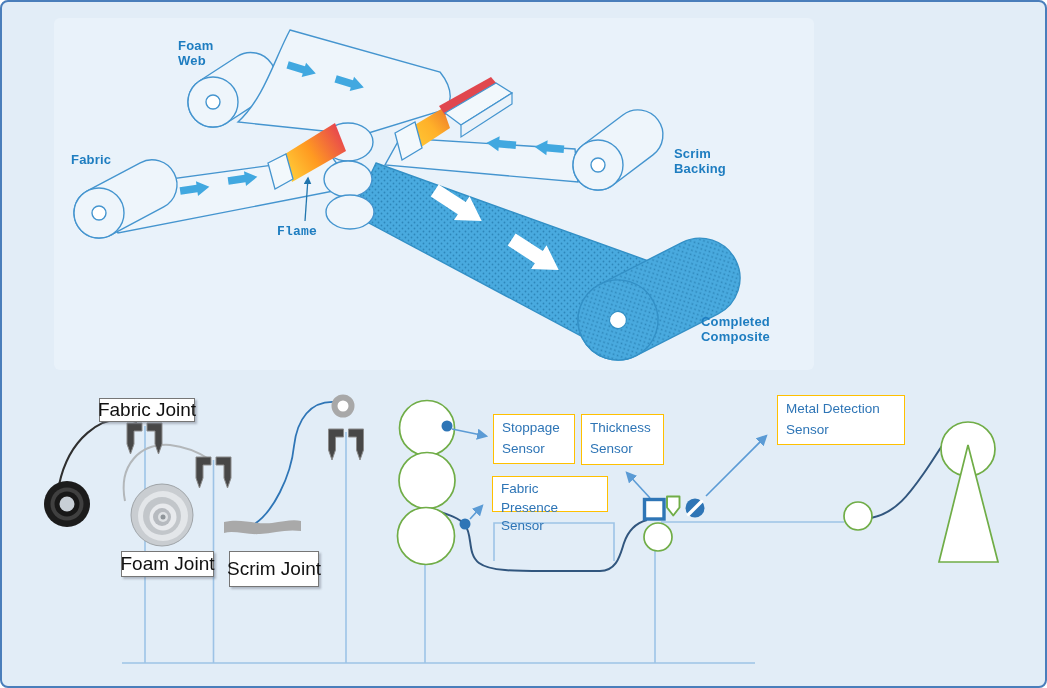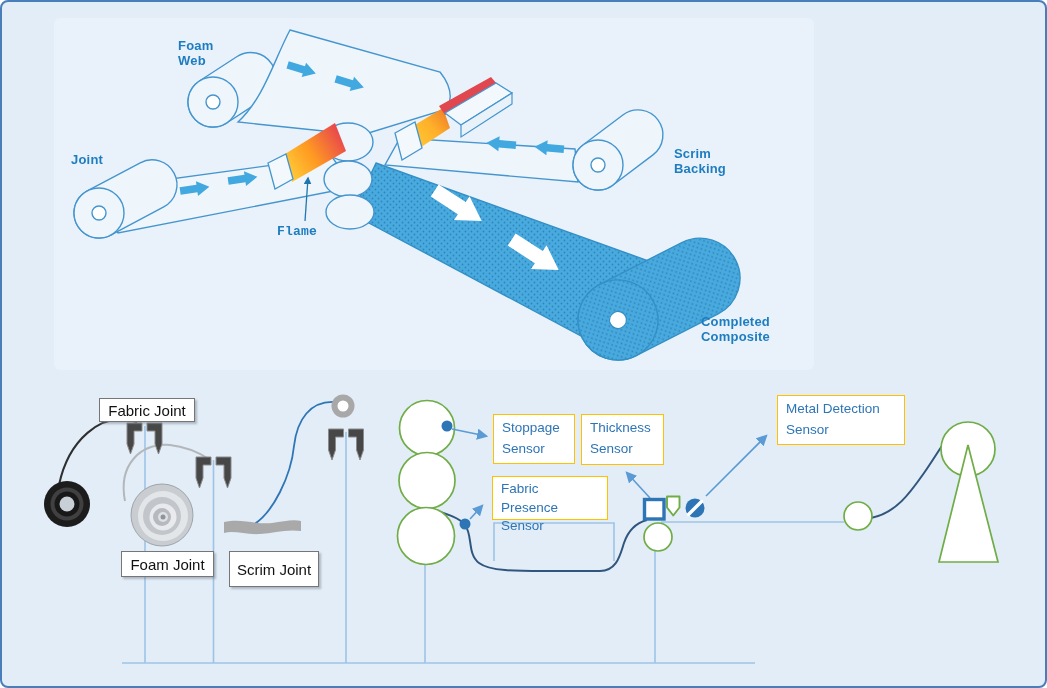--- a/index.html
+++ b/index.html
@@ -9,21 +9,21 @@
   }
   *{box-sizing:border-box;margin:0;padding:0;}
   html,body{width:1047px;height:688px;}
   body{font-family:"Liberation Sans",sans-serif;background:#fff;}
   .page{position:relative;width:1047px;height:688px;background:var(--page-bg);
         border:2px solid var(--page-border);border-radius:8px;overflow:hidden;}
   svg{position:absolute;left:0;top:0;}
   .lbl{position:absolute;color:var(--label-blue);font-weight:bold;font-size:13px;
        line-height:15px;letter-spacing:.2px;white-space:nowrap;}
   .jbox{position:absolute;background:#fff;border:1px solid #767676;color:#111;
-        font-size:15px;display:flex;align-items:center;justify-content:center;
+        font-size:19px;display:flex;align-items:center;justify-content:center;
         box-shadow:2px 2px 2px rgba(110,120,135,.45);white-space:nowrap;}
   .sbox{position:absolute;background:#fff;border:1.6px solid var(--sensor-border);
         color:var(--sensor-text);font-size:13.5px;line-height:20.5px;padding:3px 8px;}
   
   .web{fill:#eef5fb;stroke:var(--ink-blue);stroke-width:1.4;}
   .struct{fill:none;stroke:var(--line-blue);stroke-width:1.6;}
   .parrow{fill:none;stroke:var(--link-blue);stroke-width:1.6;}
   .gshape{fill:#fff;stroke:var(--machine-green);stroke-width:1.7;}
   .darkweb{fill:none;stroke:var(--dark-web);stroke-width:2;}
   .clamp{fill:#474747;stroke:#8b8b8b;stroke-width:1;}
@@ -205,21 +205,21 @@
         <path class="gshape" d="M 966,443 L 937,560 L 996,560 Z"></path>
       </g>
     </g>
   </svg>
 
   <div class="lbl" style="left:176px;top:36px;">
     <div>Foam</div>
     <div>Web</div>
   </div>
   <div class="lbl" style="left:69px;top:150px;">
-    <div>Joint</div>
+    <div>Fabric</div>
   </div>
   <div class="lbl" style="left:275px;top:222px;font-family:Liberation Mono, monospace;">
     <div>Flame</div>
   </div>
   <div class="lbl" style="left:672px;top:144px;">
     <div>Scrim</div>
     <div>Backing</div>
   </div>
   <div class="lbl" style="left:699px;top:312px;">
     <div>Completed</div>
@@ -235,20 +235,20 @@
   <div class="jbox" style="left:227px;top:549px;width:90px;height:36px;">
     <span>Scrim Joint</span>
   </div>
 
   <div class="sbox" style="left:491px;top:412px;width:82px;height:50px;">
     <span>Stoppage Sensor</span>
   </div>
   <div class="sbox" style="left:579px;top:412px;width:83px;height:51px;">
     <span>Thickness Sensor</span>
   </div>
-  <div class="sbox" style="left:490px;top:474px;width:116px;height:44px;line-height:18.5px;">
+  <div class="sbox" style="left:490px;top:474px;width:116px;height:36px;line-height:18.5px;">
     <span>Fabric Presence Sensor</span>
   </div>
   <div class="sbox" style="left:775px;top:393px;width:128px;height:50px;">
     <span>Metal Detection Sensor</span>
   </div>
 
 </div>
 
 </body></html>

